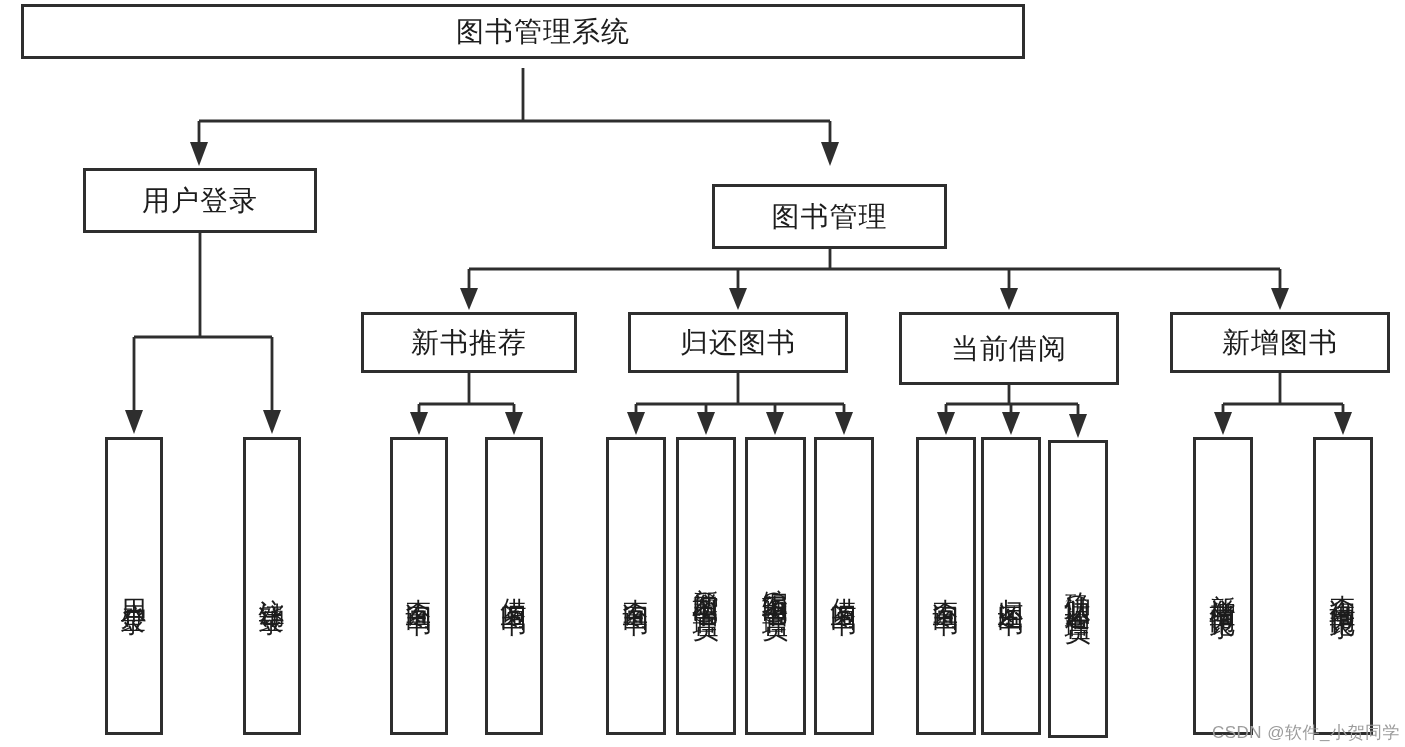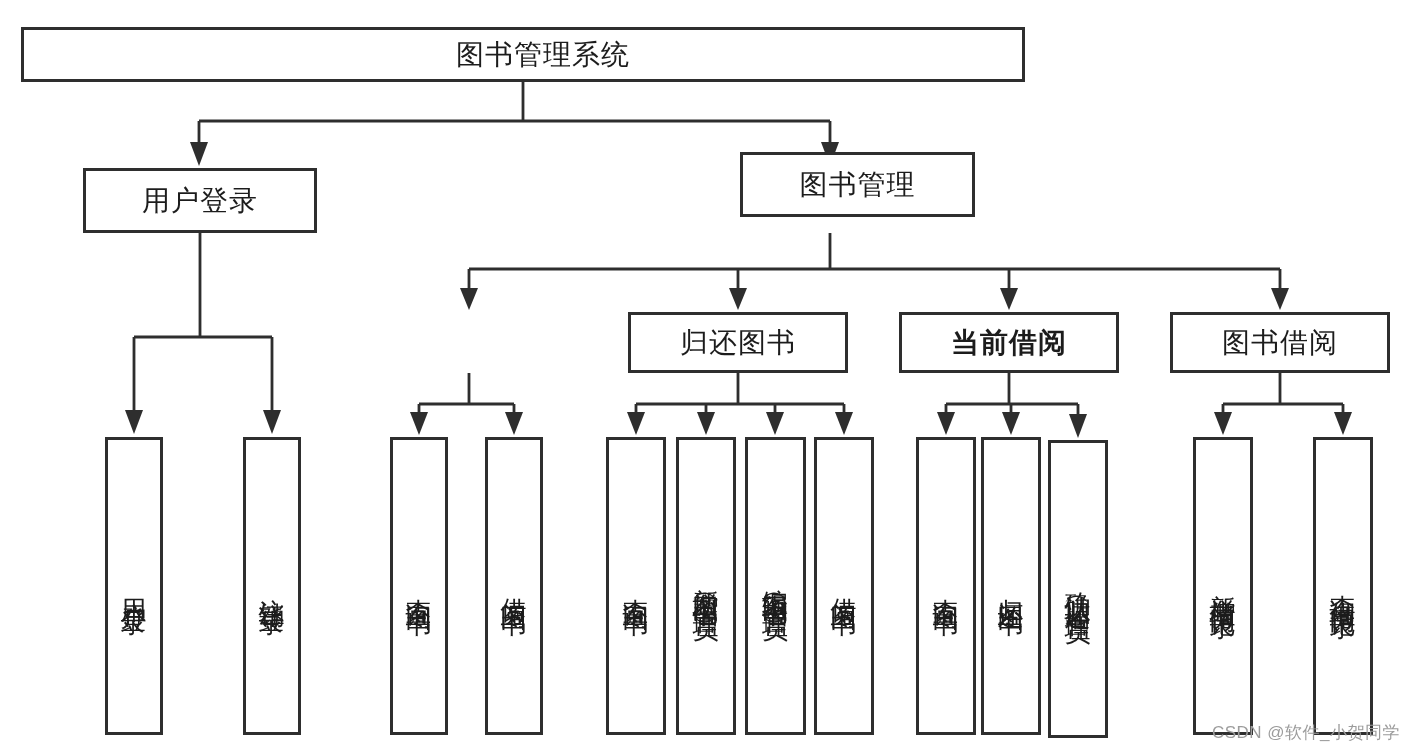--- a/index.html
+++ b/index.html
@@ -91,28 +91,29 @@
       <polygon points="1002,412 1020,412 1011,435"></polygon>
       <polygon points="1069,414 1087,414 1078,438"></polygon>
     </g>
     <g>
       <path d="M1280,373 V404 M1223,404 H1343 M1223,404 V414 M1343,404 V414"></path>
       <polygon points="1214,412 1232,412 1223,435"></polygon>
       <polygon points="1334,412 1352,412 1343,435"></polygon>
     </g>
   </svg>
 
-  <div class="hbox" style="left:21px;top:27px;width:1004px;height:55px;padding-left:40px;">图书管理系统</div>
+  <div class="hbox" style="left:21px;top:4px;width:1004px;height:55px;padding-left:40px;">图书管理系统</div>
 
   <div class="hbox" style="left:83px;top:168px;width:234px;height:65px;">用户登录</div>
-  <div class="hbox" style="left:712px;top:152px;width:235px;height:65px;margin-left:28px;">图书管理</div>
+  <div class="hbox" style="left:712px;top:184px;width:235px;height:65px;">图书管理</div>
 
+  <div class="hbox" style="left:361px;top:312px;width:216px;height:61px;">新书推荐</div>
   <div class="hbox" style="left:628px;top:312px;width:220px;height:61px;">归还图书</div>
-  <div class="hbox" style="left:899px;top:312px;width:220px;height:61px;font-weight:bold;">当前借阅</div>
-  <div class="hbox" style="left:1170px;top:312px;width:220px;height:61px;">图书借阅</div>
+  <div class="hbox" style="left:899px;top:312px;width:220px;height:73px;">当前借阅</div>
+  <div class="hbox" style="left:1170px;top:312px;width:220px;height:61px;">新增图书</div>
 
   <div class="vbox" style="left:105px;">用户登录</div>
   <div class="vbox" style="left:243px;">注销登录</div>
 
   <div class="vbox" style="left:390px;">查询图书</div>
   <div class="vbox" style="left:485px;">借阅图书</div>
 
   <div class="vbox" style="left:606px;width:60px;">查询图书</div>
   <div class="vbox" style="left:676px;width:60px;">新增图书（管理员）</div>
   <div class="vbox" style="left:745px;width:61px;">编辑图书（管理员）</div>

